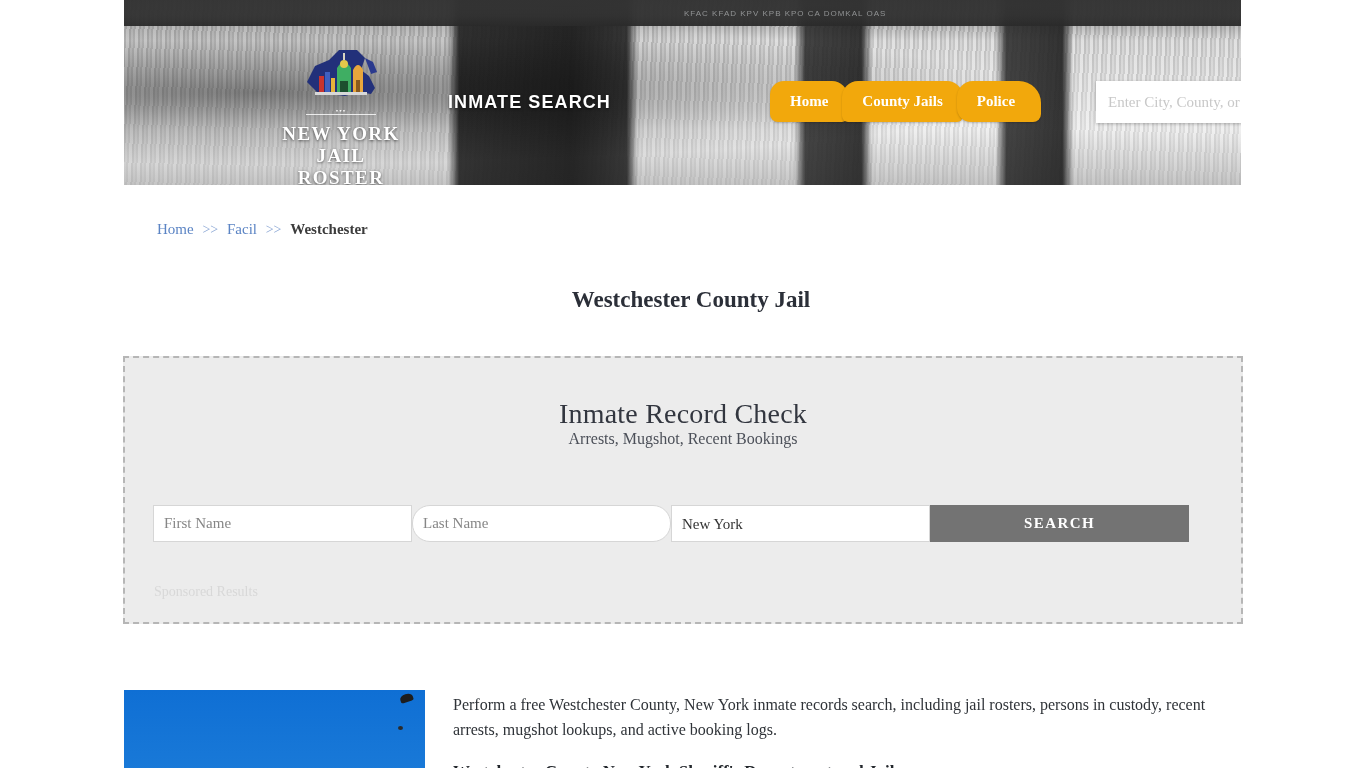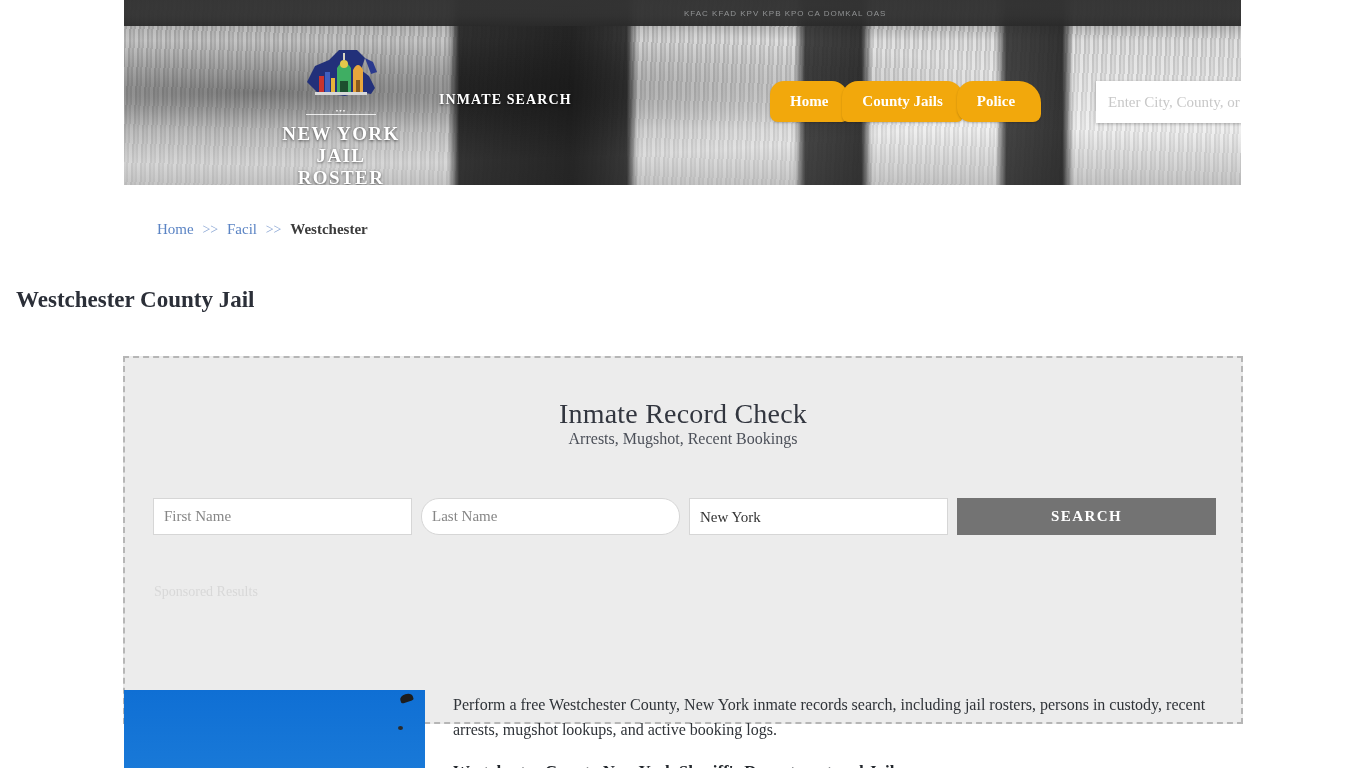--- a/index.html
+++ b/index.html
@@ -130,26 +130,26 @@
     font-family: "Liberation Serif", serif;
     font-weight: bold;
     font-size: 19px;
     letter-spacing: 1.4px;
     line-height: 22px;
     text-shadow: 0 1px 3px rgba(0,0,0,0.6);
   }
 
   .inmate-search-label {
     position: absolute;
-    left: 315px;
+    left: 324px;
     top: 92px;
     color: #ffffff;
-    font-family: Liberation Serif, serif;
-    font-weight: bold;
-    font-size: 14px;
+    font-family: Liberation Sans, sans-serif;
+    font-weight: bold;
+    font-size: 18px;
     letter-spacing: 1.1px;
     text-shadow: 0 1px 3px rgba(0,0,0,0.65);
     z-index: 5;
   }
 
   
   .nav {
     position: absolute;
     left: 646px;
     top: 81px;
@@ -222,57 +222,58 @@
     color: #3c3c3c;
     font-weight: bold;
     margin-top: 32px;
   }
 
   
   .page-title {
     position: absolute;
     left: 16px; right: 0;
     top: 272px;
+    text-align: center;
     font-family: "Liberation Serif", serif;
     font-size: 23px;
     font-weight: bold;
     color: #2b2f38;
   }
 
   
   .panel {
     position: absolute;
     left: 123px;
     top: 356px;
     width: 1120px;
-    height: 368px;
+    height: 268px;
     background: #ececec;
     border: 2px dashed #b6b6b6;
   }
   .panel-title {
     margin-top: 40px;
     text-align: center;
     font-family: "Liberation Serif", serif;
     font-size: 28px;
     color: #32363f;
     letter-spacing: .2px;
   }
   .panel-sub {
     text-align: center;
     font-family: "Liberation Serif", serif;
     font-size: 16px;
     color: #4c5059;
   }
   .form-row {
     position: absolute;
     left: 28px;
-    top: 140px;
+    top: 147px;
     width: 1064px;
     display: flex;
-    gap: 9px;
+    gap: 0;
   }
   .form-row .field {
     height: 37px;
     border: 1px solid #d6d6d6;
     background: #fff;
     font-family: "Liberation Serif", serif;
     font-size: 15px;
     color: #333;
     padding: 0 10px;
     outline: none;

